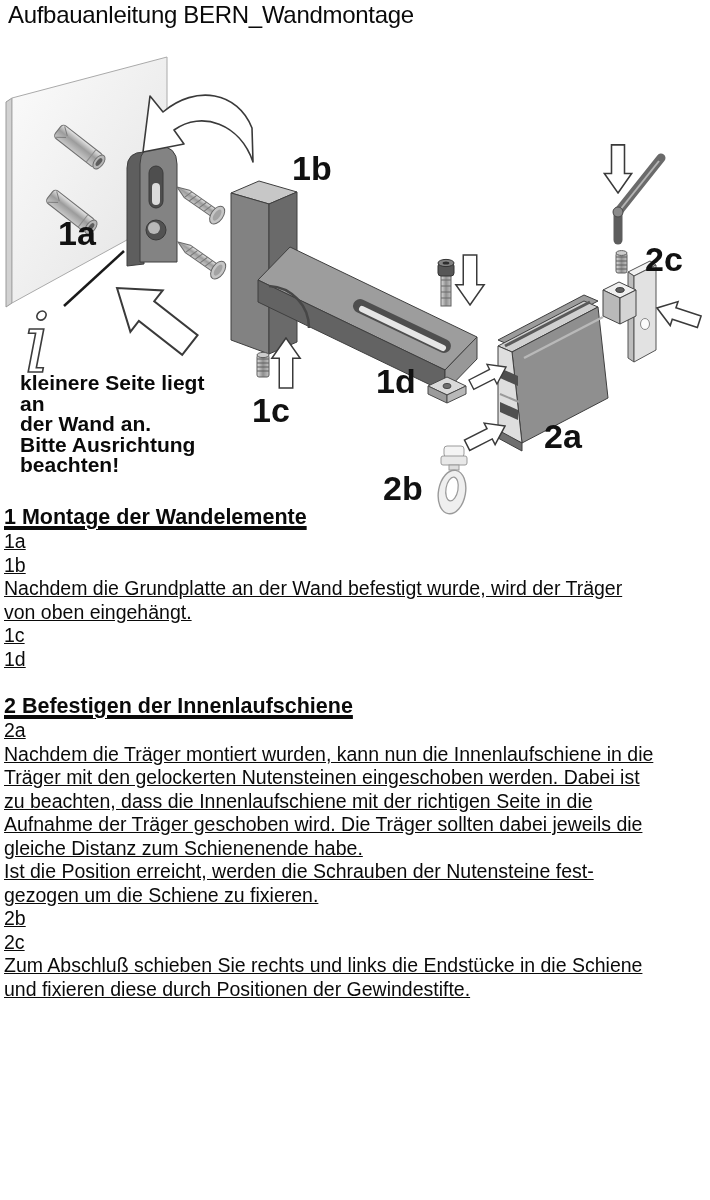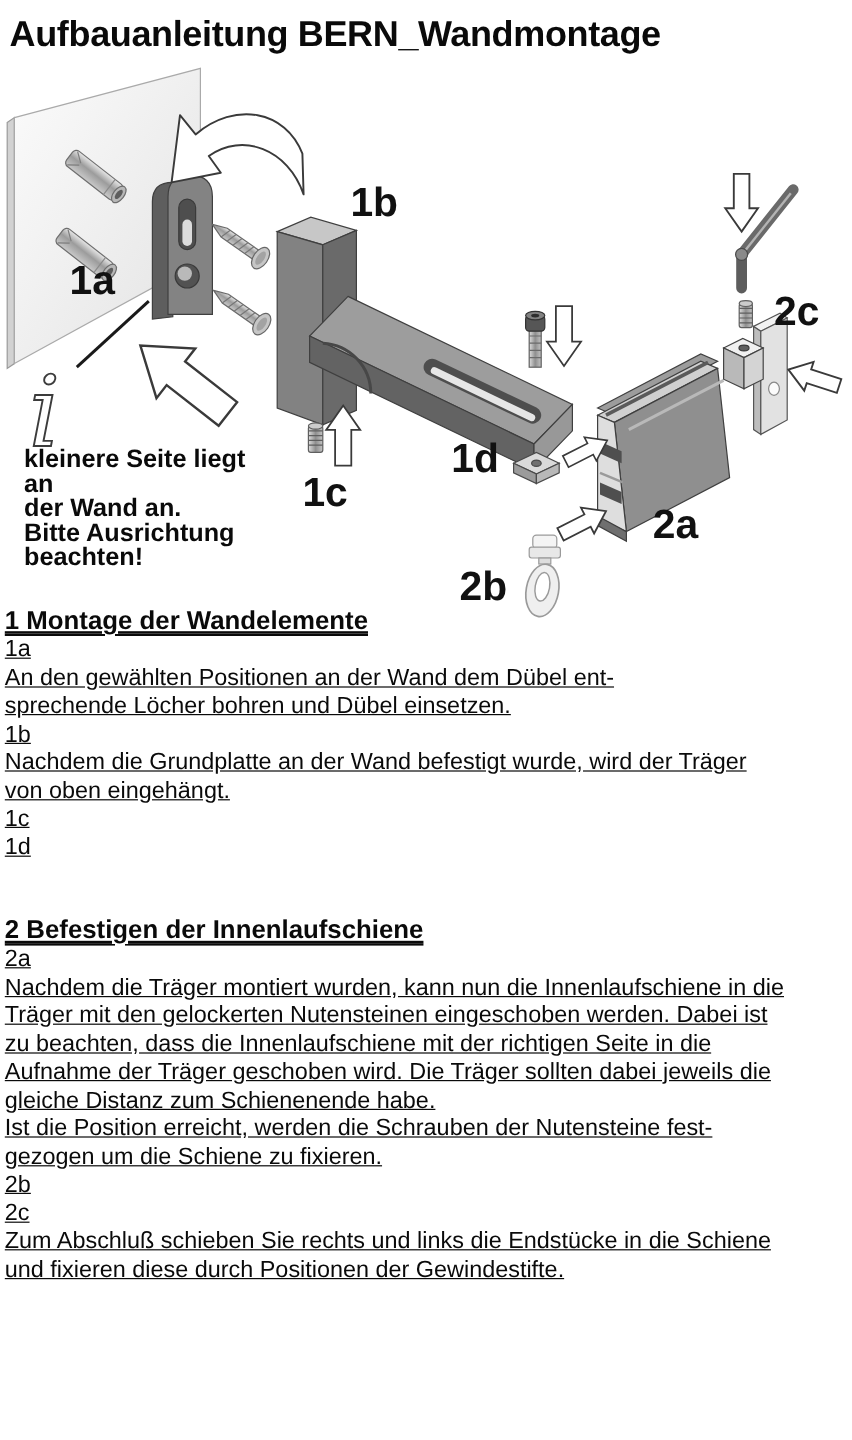--- a/index.html
+++ b/index.html
@@ -2,31 +2,31 @@
 <html><head>
 <meta charset="utf-8">
 <style>
   html,body{margin:0;padding:0;}
   body{
     width:710px;height:1200px;position:relative;overflow:hidden;
     background:#ffffff;color:#0a0a0a;
     font-family:"Liberation Sans","DejaVu Sans",sans-serif;
   }
   .page-title{
-    position:absolute;left:8px;top:12px;
-    font-size:30px;font-weight:bold;letter-spacing:-0.3px;white-space:nowrap;
+    position:absolute;left:8px;top:1px;
+    font-size:24px;font-weight:normal;letter-spacing:-0.3px;white-space:nowrap;
   }
   .diagram-wrap{position:absolute;left:0;top:40px;width:710px;height:480px;}
   .diagram-note{
     position:absolute;left:20px;top:373px;width:210px;
     font-size:21px;line-height:20.5px;font-weight:bold;white-space:pre-line;
   }
   .text-block{position:absolute;left:4px;top:504px;width:704px;}
   .section{margin:0;text-decoration:underline;}
-  .section + .section{margin-top:44px;}
+  .section + .section{margin-top:22px;}
   .section-heading{
     margin:0;font-size:21.5px;font-weight:bold;line-height:26px;
     text-decoration:underline;text-decoration-thickness:2px;text-underline-offset:4px;
     white-space:nowrap;
   }
   .step-id{font-size:19.5px;line-height:23.5px;}
   .step-text{font-size:19.5px;line-height:23.5px;white-space:pre-line;}
   svg text.part-label{
     font-family:"Liberation Sans","DejaVu Sans",sans-serif;
     font-size:34px;font-weight:bold;fill:#111;
@@ -209,22 +209,20 @@
 
 <div class="diagram-note">kleinere Seite liegt an
 der Wand an.
 Bitte Ausrichtung
 beachten!</div>
 
 <div class="text-block">
   <div class="section">
     <h2 class="section-heading">1 Montage der Wandelemente</h2>
     <div class="step-id">1a</div>
-    <div class="step-text">An den gewählten Positionen an der Wand dem Dübel ent-
-sprechende Löcher bohren und Dübel einsetzen.</div>
     <div class="step-id">1b</div>
     <div class="step-text">Nachdem die Grundplatte an der Wand befestigt wurde, wird der Träger
 von oben eingehängt.</div>
     <div class="step-id">1c</div>
     <div class="step-id">1d</div>
   </div>
   <div class="section">
     <h2 class="section-heading">2 Befestigen der Innenlaufschiene</h2>
     <div class="step-id">2a</div>
     <div class="step-text">Nachdem die Träger montiert wurden, kann nun die Innenlaufschiene in die

